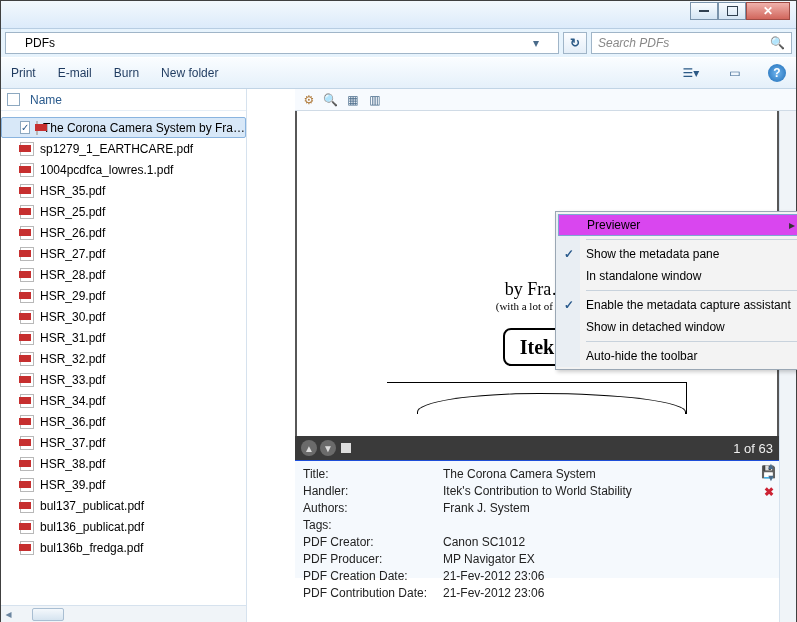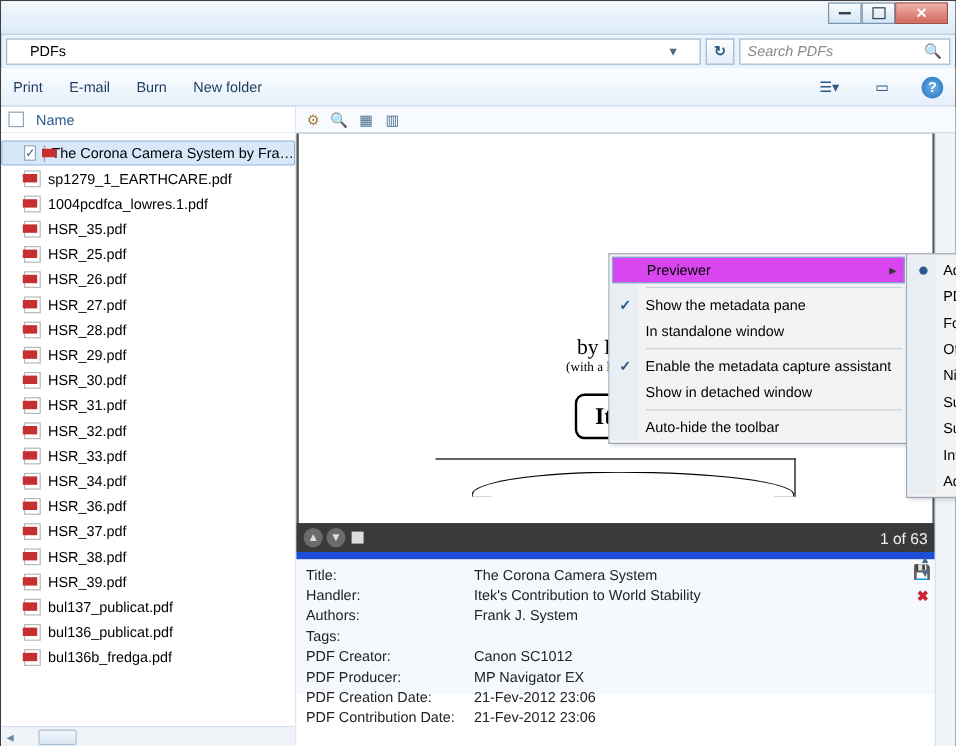--- a/index.html
+++ b/index.html
@@ -11,31 +11,31 @@
   .win-btn.close { width: 44px; background: linear-gradient(#f0b2ac, #d1665c); border-color: #a04b44; }
   .win-btn.close::before { content: "✕"; color: #fff; font-weight: bold; }
   .win-btn.min::before { content: ""; width: 10px; border-bottom: 2px solid #304050; }
   .win-btn.max::before { content: ""; width: 9px; height: 8px; border: 1.5px solid #304050; }
   .win-btn-group { display: flex; margin-right: 6px; }
   
   .addr-row { height: 28px; padding: 2px 4px; display: flex; align-items: center; gap: 4px; }
   .addr-box { flex: 1; background: #fff; border: 1px solid #a0b5c8; height: 22px; display: flex; align-items: center; padding: 0 19px; }
   .addr-box .drop { margin-left: auto; color: #4a6b8a; }
   .refresh-btn { width: 24px; height: 22px; border: 1px solid #a0b5c8; background: linear-gradient(#fcfdff, #e4eef8); display: flex; align-items: center; justify-content: center; color: #2c5a86; font-weight: bold; }
-  .search-box { width: 176px; background: #fff; border: 1px solid #a0b5c8; height: 22px; display: flex; align-items: center; padding: 4px 6px; position: relative; }
+  .search-box { width: 201px; background: #fff; border: 1px solid #a0b5c8; height: 22px; display: flex; align-items: center; padding: 4px 6px; position: relative; }
   .search-box .placeholder { color: #888; font-style: italic; }
   .search-box .mag { margin-left: auto; color: #5b7691; }
   
   .toolbar-row { height: 32px; background: linear-gradient(#fafdff, #e5f0fa); border-top: 1px solid #fff; border-bottom: 1px solid #c1d4e5; display: flex; align-items: center; padding: 0 10px; gap: 22px; }
   .toolbar-row .tbtn { color: #1e3a5f; cursor: default; }
   .toolbar-row .spacer { flex: 1; }
   .tool-icon { width: 22px; height: 22px; display: flex; align-items: center; justify-content: center; color: #2c5a86; }
   .tool-icon.help { width: 18px; height: 18px; border-radius: 50%; background: radial-gradient(#6fb5ef, #1d6bb5); color: #fff; font-weight: bold; }
   
-  .body { display: flex; height: calc(622px - 28px - 28px - 32px - 1px); background: #fff; }
+  .body { display: flex; height: calc(622px - 28px - 28px - 32px - 1px); background: #fff; gap: 48px; }
   .sidebar { width: 246px; border-right: 1px solid #d6e2ee; display: flex; flex-direction: column; }
   .sidebar-header { height: 22px; border-bottom: 1px solid #e6eef6; display: flex; align-items: center; padding-left: 6px; gap: 10px; color: #2a5a8c; }
   .sidebar-header .chk { width: 13px; height: 13px; border: 1px solid #8da8c0; background: #fff; }
   .file-list { flex: 1; overflow: hidden; padding-top: 6px; }
   .file-row { display: flex; align-items: center; height: 21px; padding-left: 18px; gap: 5px; white-space: nowrap; overflow: hidden; }
   .file-row.selected { background: #d8e8f8; border: 1px solid #8ab4df; border-radius: 2px; }
   .file-row .chk { width: 13px; height: 13px; border: 1px solid #8da8c0; background: #fff; display: flex; align-items: center; justify-content: center; font-size: 10px; color: #2a5a8c; }
   .file-row .pdf-icon { width: 16px; height: 16px; position: relative; }
   .file-row .pdf-icon::before { content: ""; position: absolute; inset: 1px; background: #fff; border: 1px solid #b8b8b8; }
   .file-row .pdf-icon::after { content: ""; position: absolute; left: 0; top: 4px; width: 12px; height: 7px; background: #c62f2f; }
@@ -72,21 +72,21 @@
   .pv-page .help { text-align: center; font-family: Georgia, serif; font-size: 11px; }
   .pv-page .logo { width: 68px; height: 38px; border: 2px solid #000; border-radius: 8px; margin: 16px auto 0; display: flex; align-items: center; justify-content: center; font-family: Georgia, serif; font-size: 20px; font-weight: bold; }
   .pv-page .sketch { width: 300px; height: 32px; border-top: 1px solid #000; border-right: 1px solid #000; margin: 16px auto 0; position: relative; }
   .pv-page .sketch::before { content: ""; position: absolute; left: 10%; right: 0; bottom: 0; height: 20px; border: 1px solid #000; border-bottom: none; border-radius: 50% 60% 0 0 / 100% 100% 0 0; }
   .pv-nav { position: absolute; left: 0; right: 0; bottom: 0; height: 24px; background: #3a3a3a; display: flex; align-items: center; padding: 0 6px; }
   .pv-nav .circle { width: 16px; height: 16px; border-radius: 50%; background: #6b6b6b; margin-right: 3px; display: flex; align-items: center; justify-content: center; color: #ddd; font-size: 10px; }
   .pv-nav .sq { width: 10px; height: 10px; background: #ddd; margin-left: 2px; }
   .pv-nav .counter { margin-left: auto; color: #f0f0f0; font-size: 13px; }
 
   
-  .meta-pane { height: 118px; border-top: 6px solid #1d4ed8; background: #f5f9fd; margin-right: 17px; display: flex; }
+  .meta-pane { height: 118px; border-top: 1px solid #1d4ed8; background: #f5f9fd; margin-right: 17px; display: flex; }
   .meta-grid { flex: 1; padding: 6px 8px; }
   .meta-row { display: flex; height: 17px; }
   .meta-row .k { width: 140px; color: #222; }
   .meta-row .v { color: #222; }
   .meta-icons { width: 20px; display: flex; flex-direction: column; align-items: center; padding-top: 4px; gap: 6px; }
   .meta-icons .save { color: #2c5a86; }
   .meta-icons .del { color: #c23; font-weight: bold; }
   .meta-arrows { position: absolute; right: 18px; top: 0; display: flex; flex-direction: column; }
   .meta-wrap { position: relative; height: 162px; }
   .meta-arr { width: 14px; height: 12px; display: flex; align-items: center; justify-content: center; color: #4a6b8a; font-size: 9px; }

